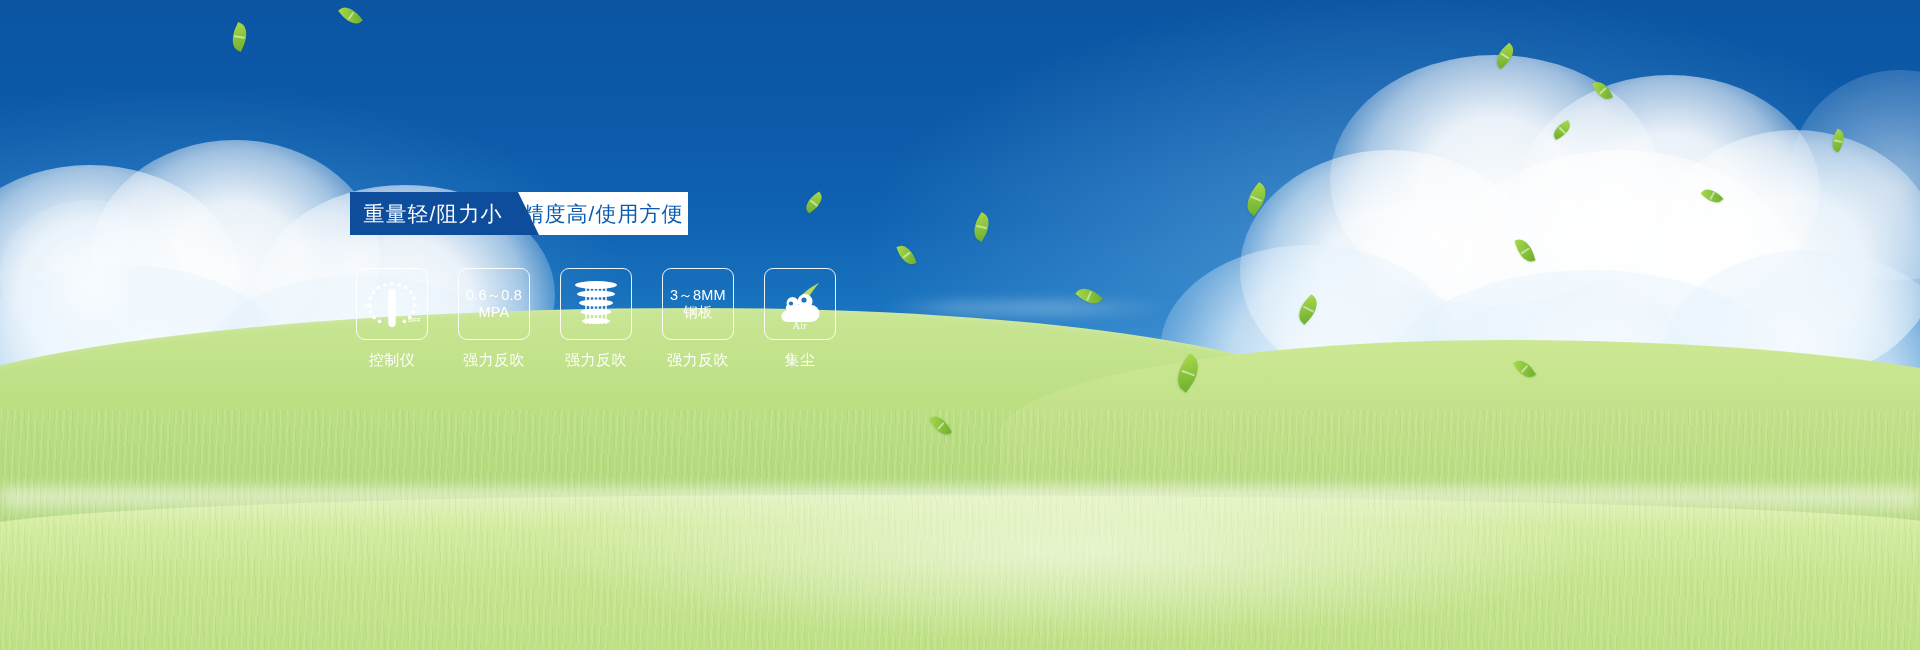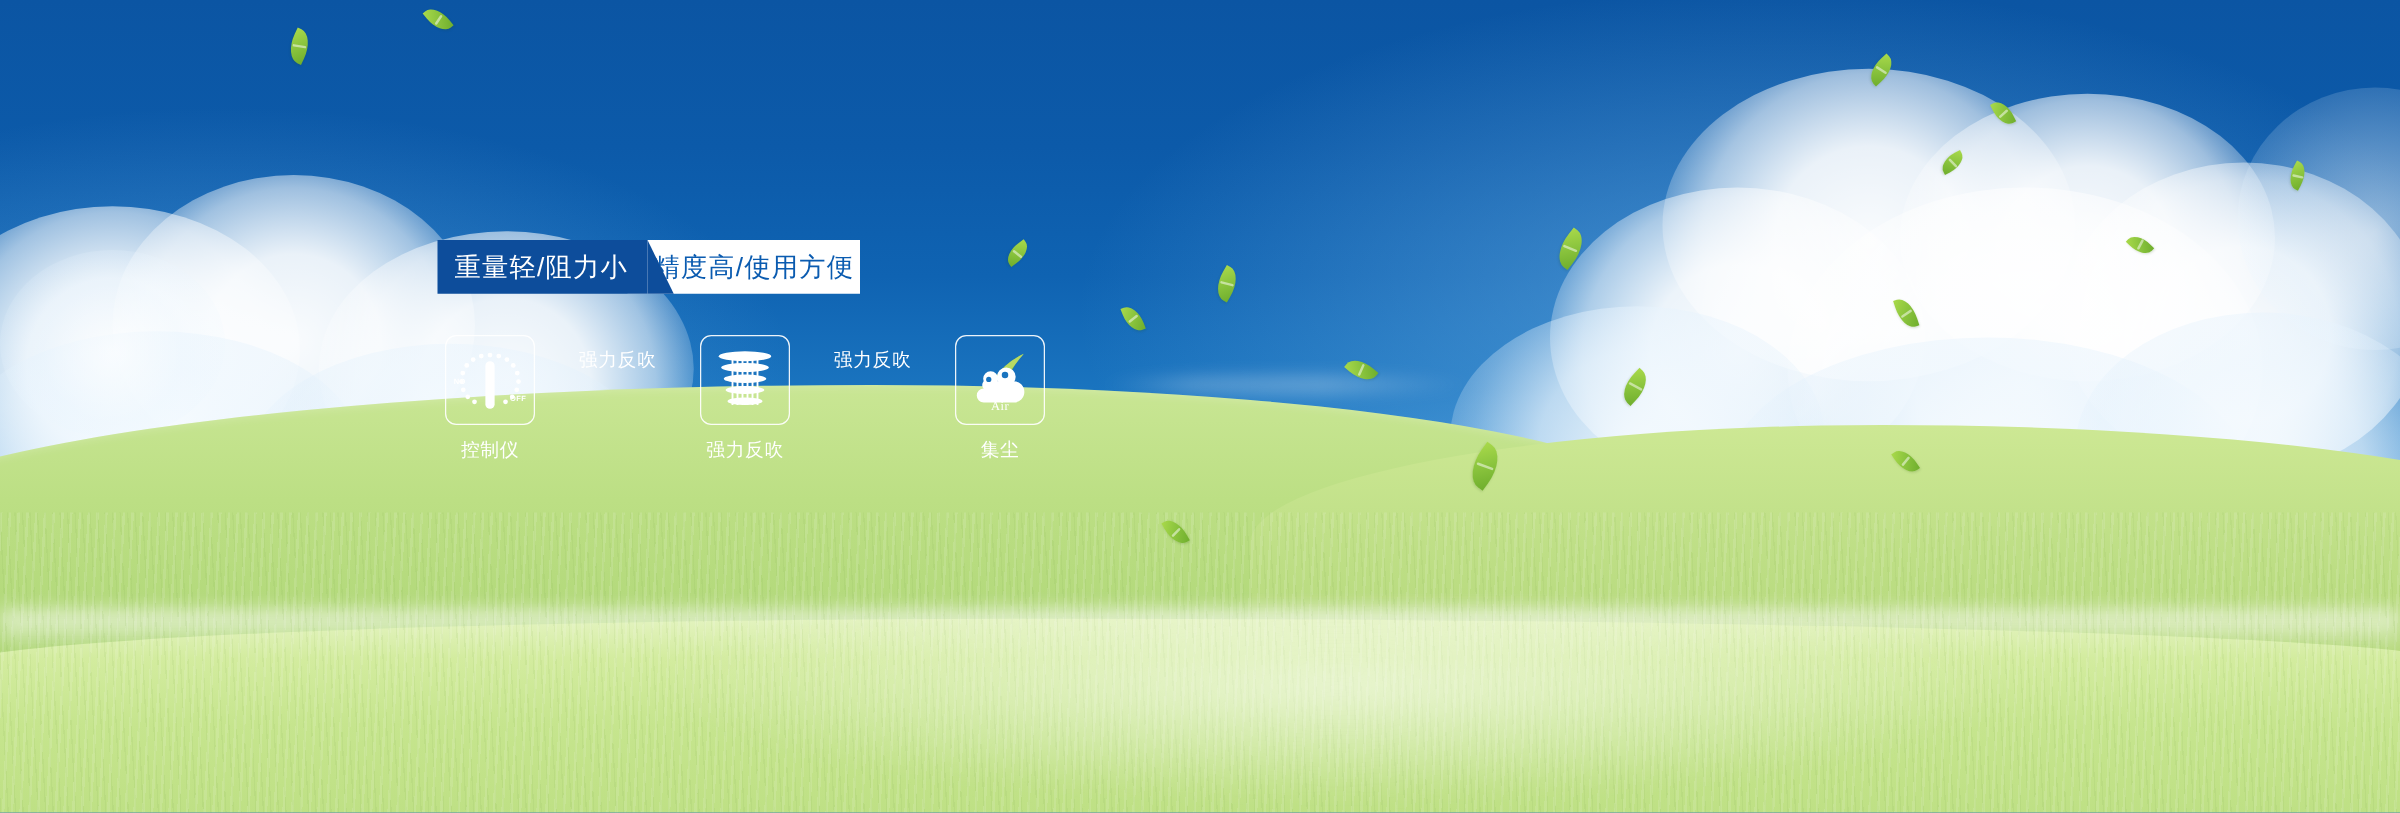--- a/index.html
+++ b/index.html
@@ -359,20 +359,26 @@
               </g>
             </svg>
             <span class="no">NO</span>
             <span class="off">OFF</span>
           </div>
         </div>
         <div class="feature-label">控制仪</div>
       </div>
 
       <div class="feature">
+        <div class="feature-box">
+          <div class="feature-text">
+            <div>0.6～0.8</div>
+            <div>MPA</div>
+          </div>
+        </div>
         <div class="feature-label">强力反吹</div>
       </div>
 
       <div class="feature">
         <div class="feature-box">
           <div class="coil">
             <svg width="46" height="52" viewBox="0 0 46 52" aria-hidden="true">
               <g stroke="#ffffff" stroke-width="1.5" fill="none">
                 <line x1="13" y1="6" x2="13" y2="46"></line>
                 <line x1="17" y1="6" x2="17" y2="46"></line>
@@ -388,20 +394,26 @@
                 <ellipse cx="23" cy="34" rx="15.5" ry="3.2"></ellipse>
                 <ellipse cx="23" cy="43" rx="14" ry="3"></ellipse>
               </g>
             </svg>
           </div>
         </div>
         <div class="feature-label">强力反吹</div>
       </div>
 
       <div class="feature">
+        <div class="feature-box">
+          <div class="feature-text">
+            <div>3～8MM</div>
+            <div>钢板</div>
+          </div>
+        </div>
         <div class="feature-label">强力反吹</div>
       </div>
 
       <div class="feature">
         <div class="feature-box">
           <div class="airicon">
             <svg width="50" height="46" viewBox="0 0 50 46" aria-hidden="true">
               <path d="M44 2 C34 7, 27 13, 22 20 L31 22 C35 14, 39 7, 44 2 Z" fill="#8cc63f" opacity="0.95"></path>
               <path d="M22 20 C27 13, 34 7, 44 2 C36 12, 31 18, 28 24 Z" fill="#c3e06a" opacity="0.8"></path>
               <path d="M17.5 16 a6 6 0 1 0 0.1 12 a6 6 0 1 0 -0.1 -12 Z" fill="#ffffff"></path>

